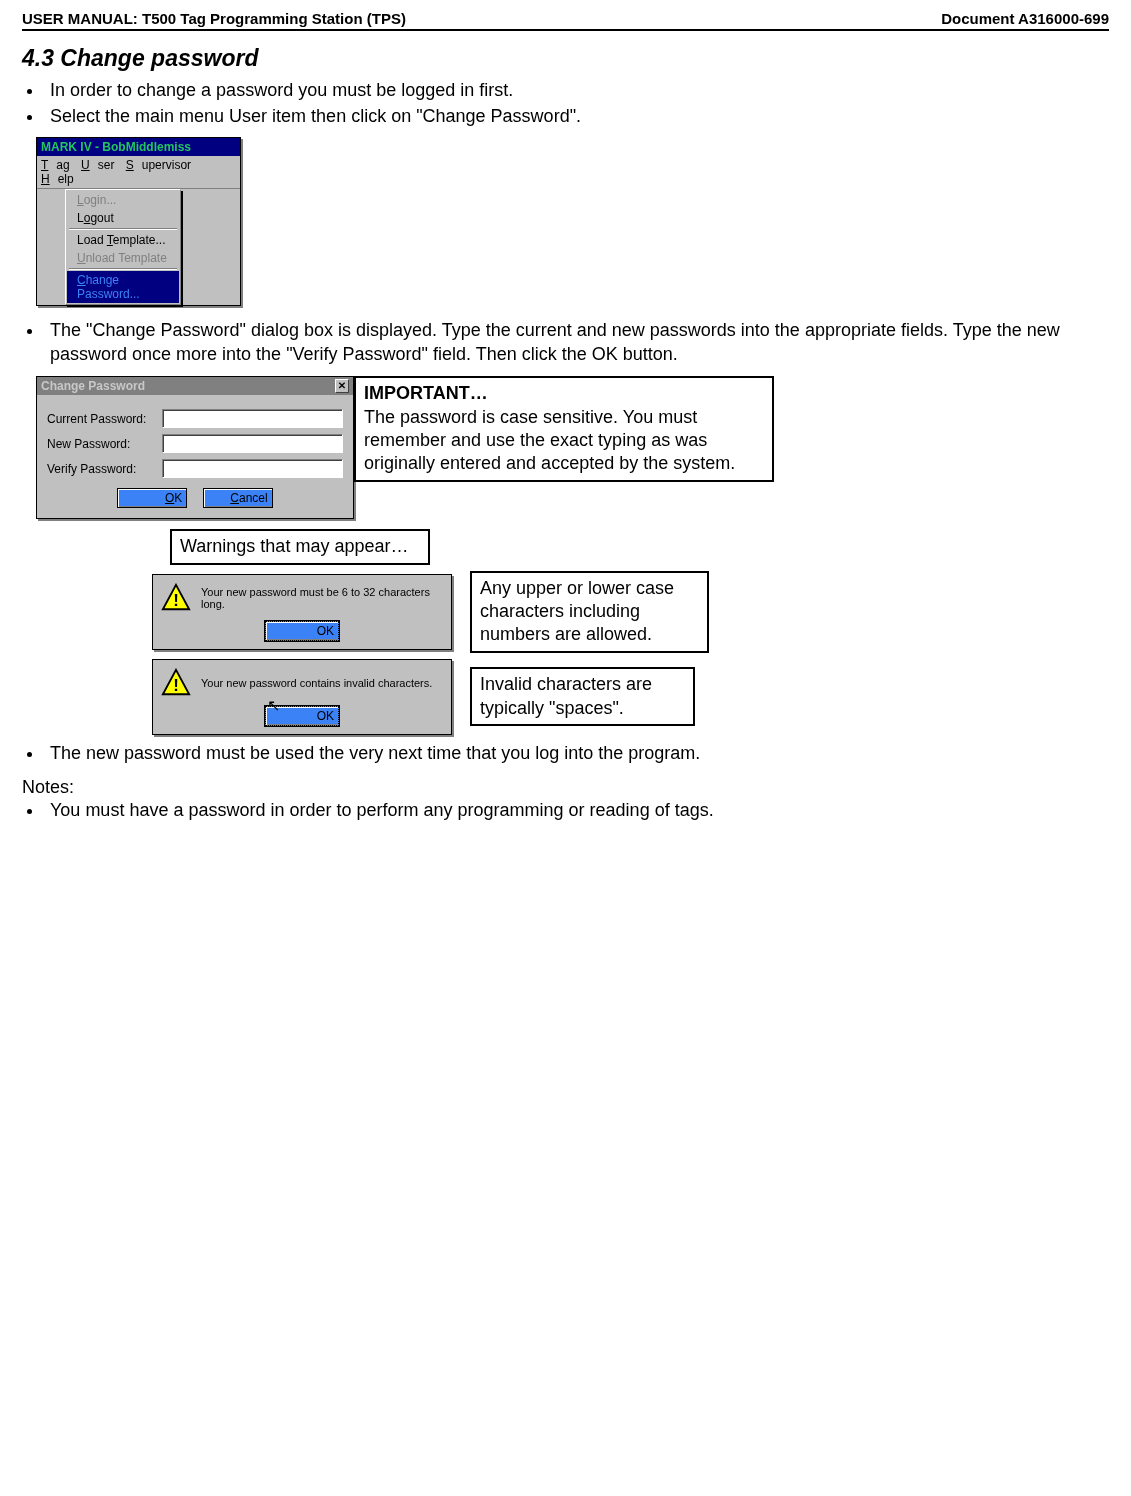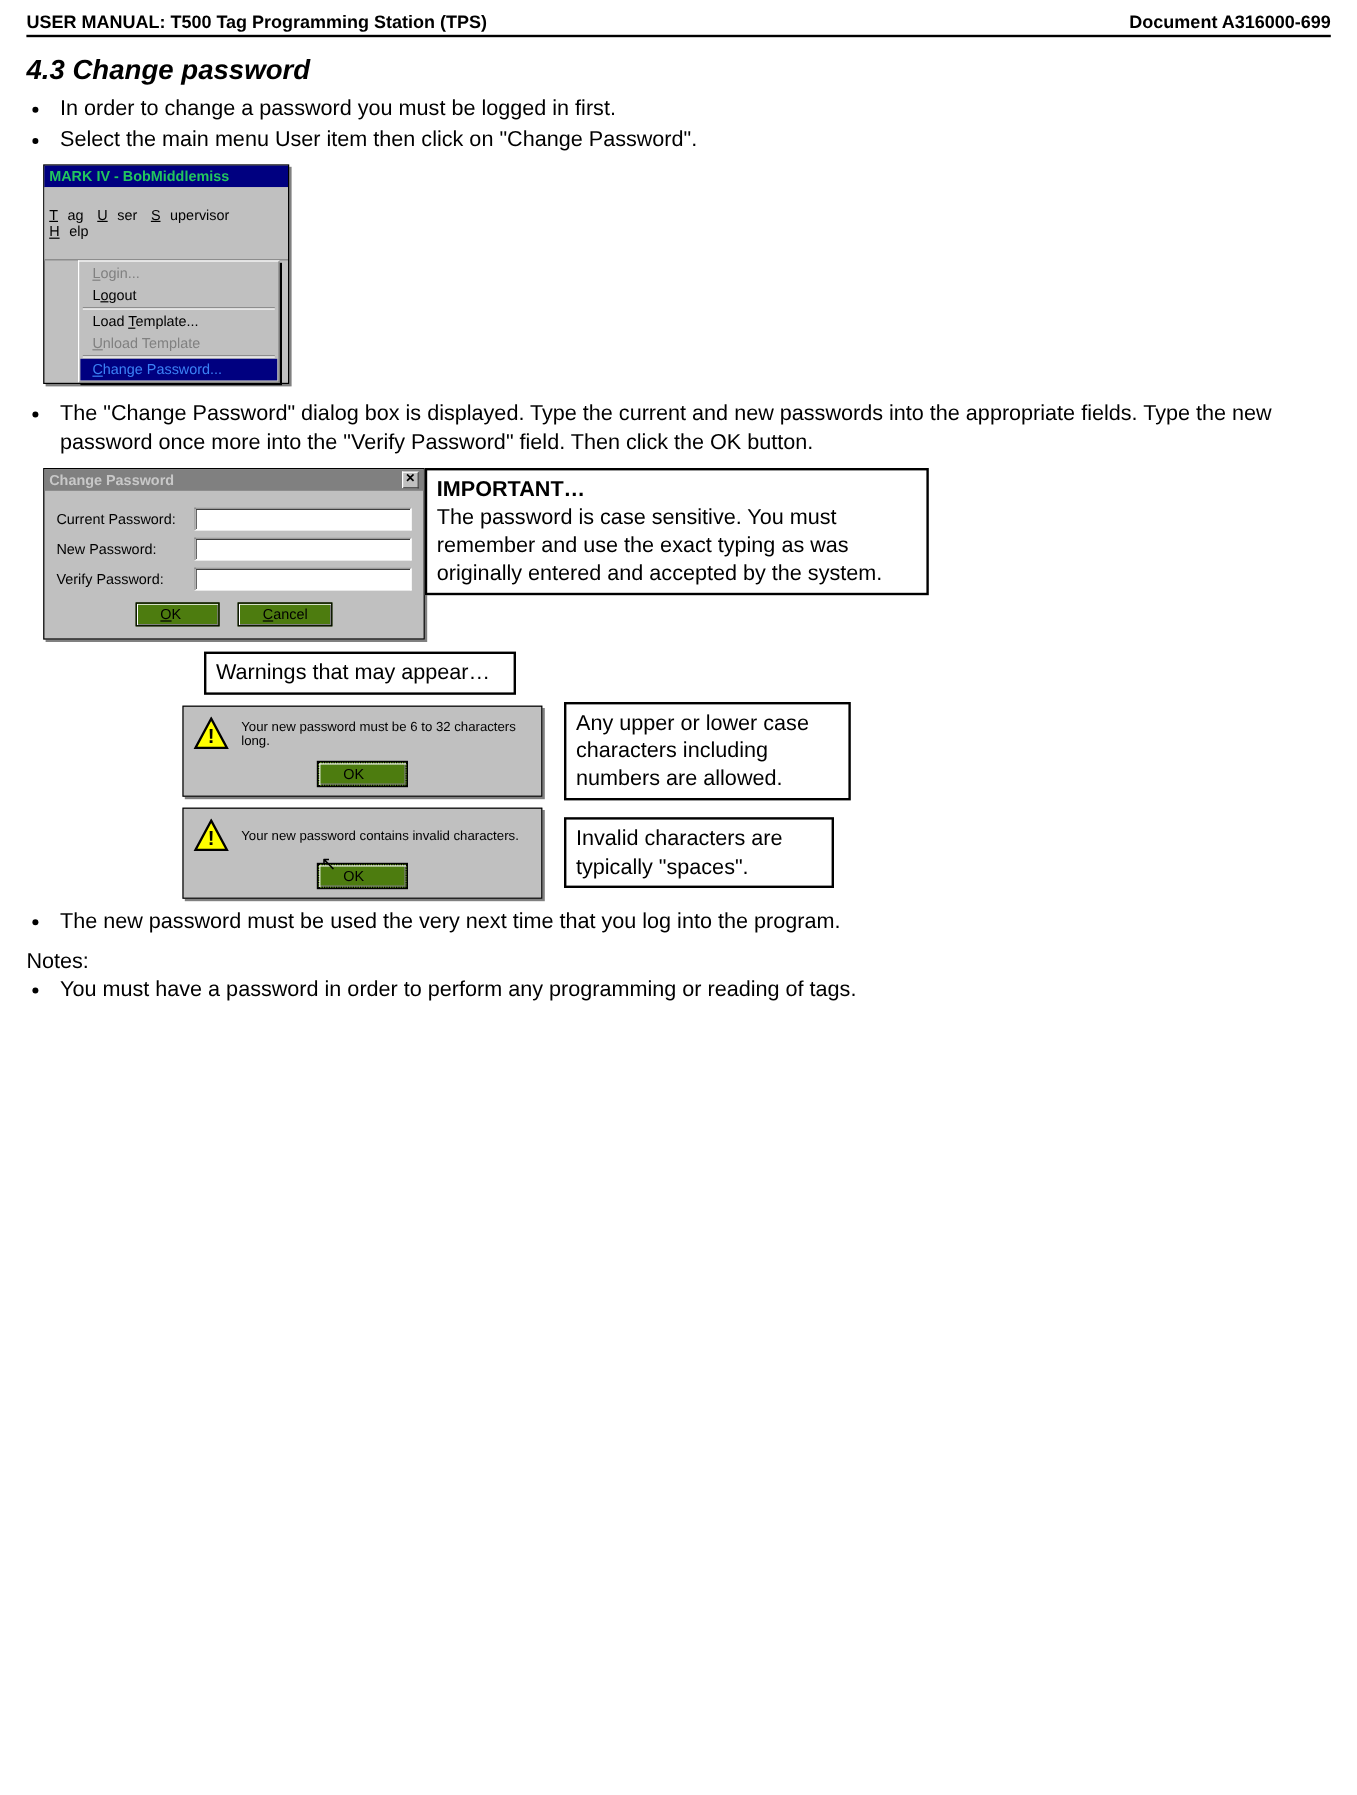--- a/index.html
+++ b/index.html
@@ -54,32 +54,32 @@
     background: #000080;
     color: #22c55e;
     font-size: 12px;
     font-weight: bold;
     padding: 2px 4px;
     font-family: Tahoma, Arial, sans-serif;
   }
   .menubar {
     background: #c0c0c0;
     font-size: 12px;
-    padding: 16px 4px;
+    padding: 2px 4px;
     border-bottom: 1px solid #808080;
     font-family: Tahoma, Arial, sans-serif;
   }
   .menubar span { margin-right: 8px; }
   .menubar .u { text-decoration: underline; }
   .dropmenu {
     background:#c0c0c0;
     border:1px solid #808080;
     border-top:1px solid #fff;
     border-left:1px solid #fff;
-    width:168px;
+    width:116px;
     margin-left:28px;
     padding:1px;
     font-family: Tahoma, Arial, sans-serif;
     font-size:12px;
     box-shadow: 2px 2px 0 #000;
   }
   .dropmenu .mi { padding:2px 10px; }
   .dropmenu .disabled { color:#808080; }
   .dropmenu .sep { border-top:1px solid #808080; border-bottom:1px solid #fff; margin:1px 2px; }
   .dropmenu .sel { background:#000080; color:#3b82f6; }
@@ -120,27 +120,27 @@
   .field-row label { width:115px; }
   .tf {
     flex:1; height:19px; background:#fff;
     border:1px solid #808080; border-right-color:#fff; border-bottom-color:#fff;
     box-shadow: inset 1px 1px 0 #404040;
   }
   .btn-row { text-align:center; margin-top:10px; }
   .w95btn {
     display:inline-block;
     min-width:70px;
-    background:#4d7c0f;
+    background:#3b82f6;
     border:1px solid #000;
     box-shadow: inset 1px 1px 0 #fff, inset -1px -1px 0 #808080;
-    padding:2px 20px;
+    padding:2px 4px;
     font-family: Tahoma, Arial, sans-serif;
     font-size:12px;
-    text-align:left;
+    text-align:right;
     margin:0 6px;
   }
   .w95btn .u { text-decoration:underline; }
 
   .text-box {
     border:2px solid #000;
     padding:4px 8px;
     font-size:18px;
     line-height:1.3;
     background:#fff;

